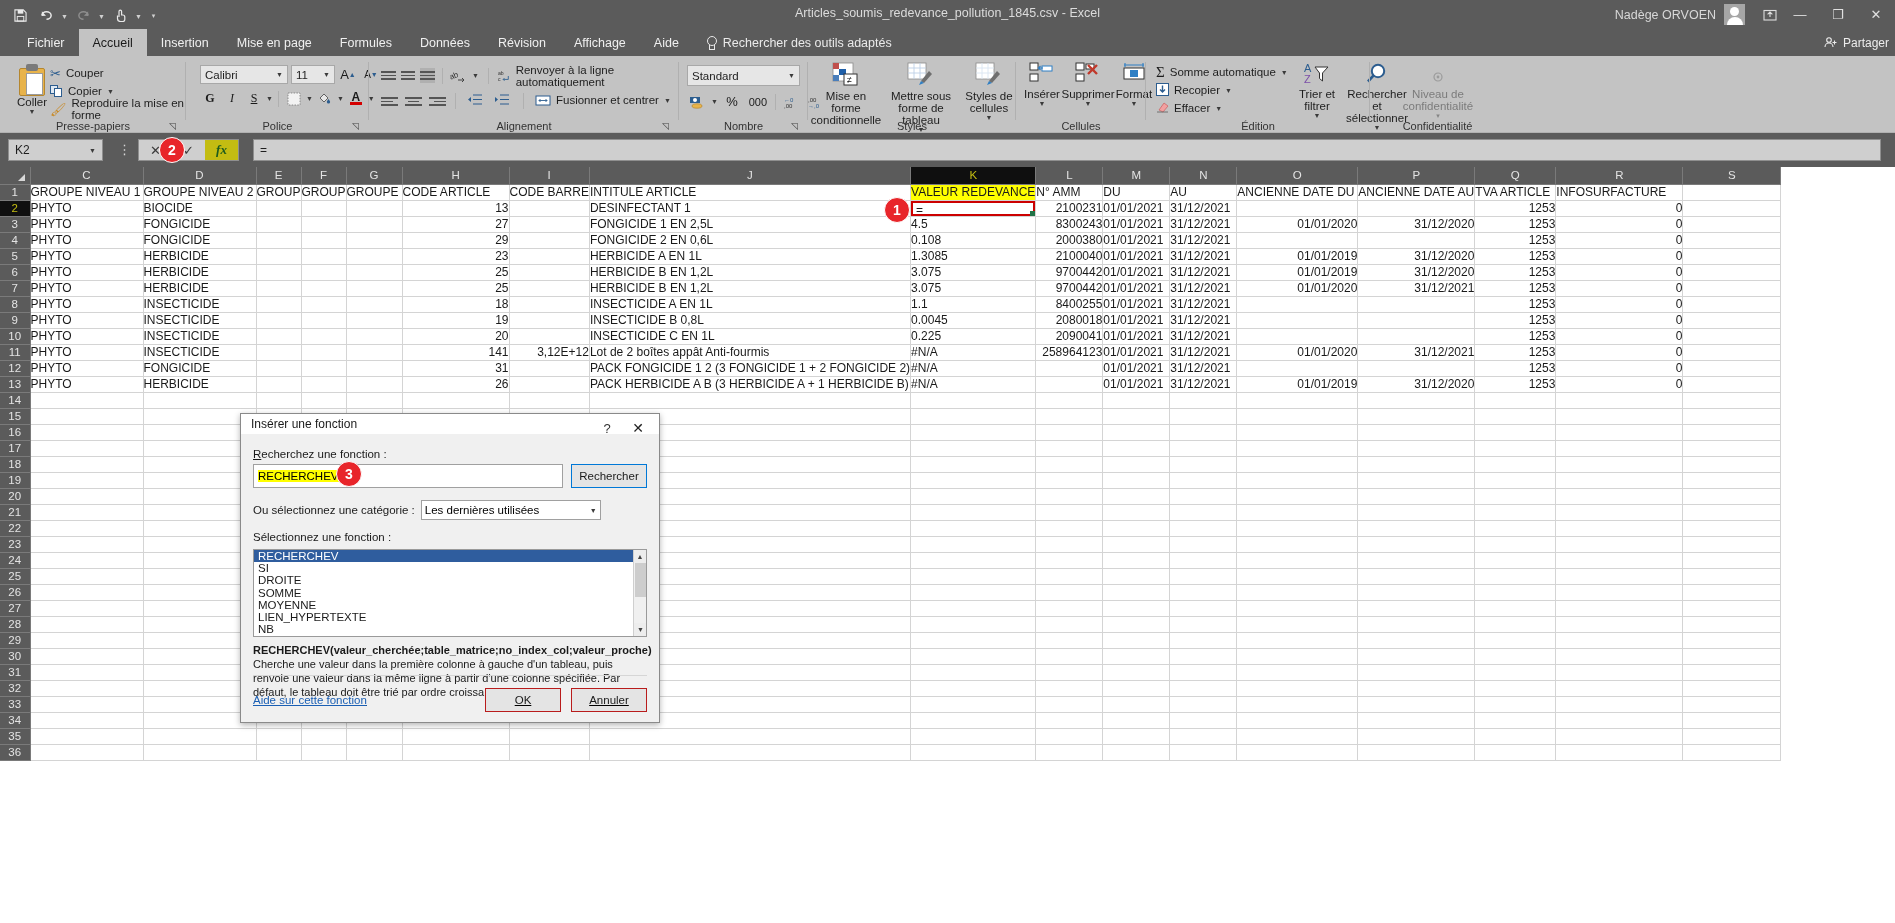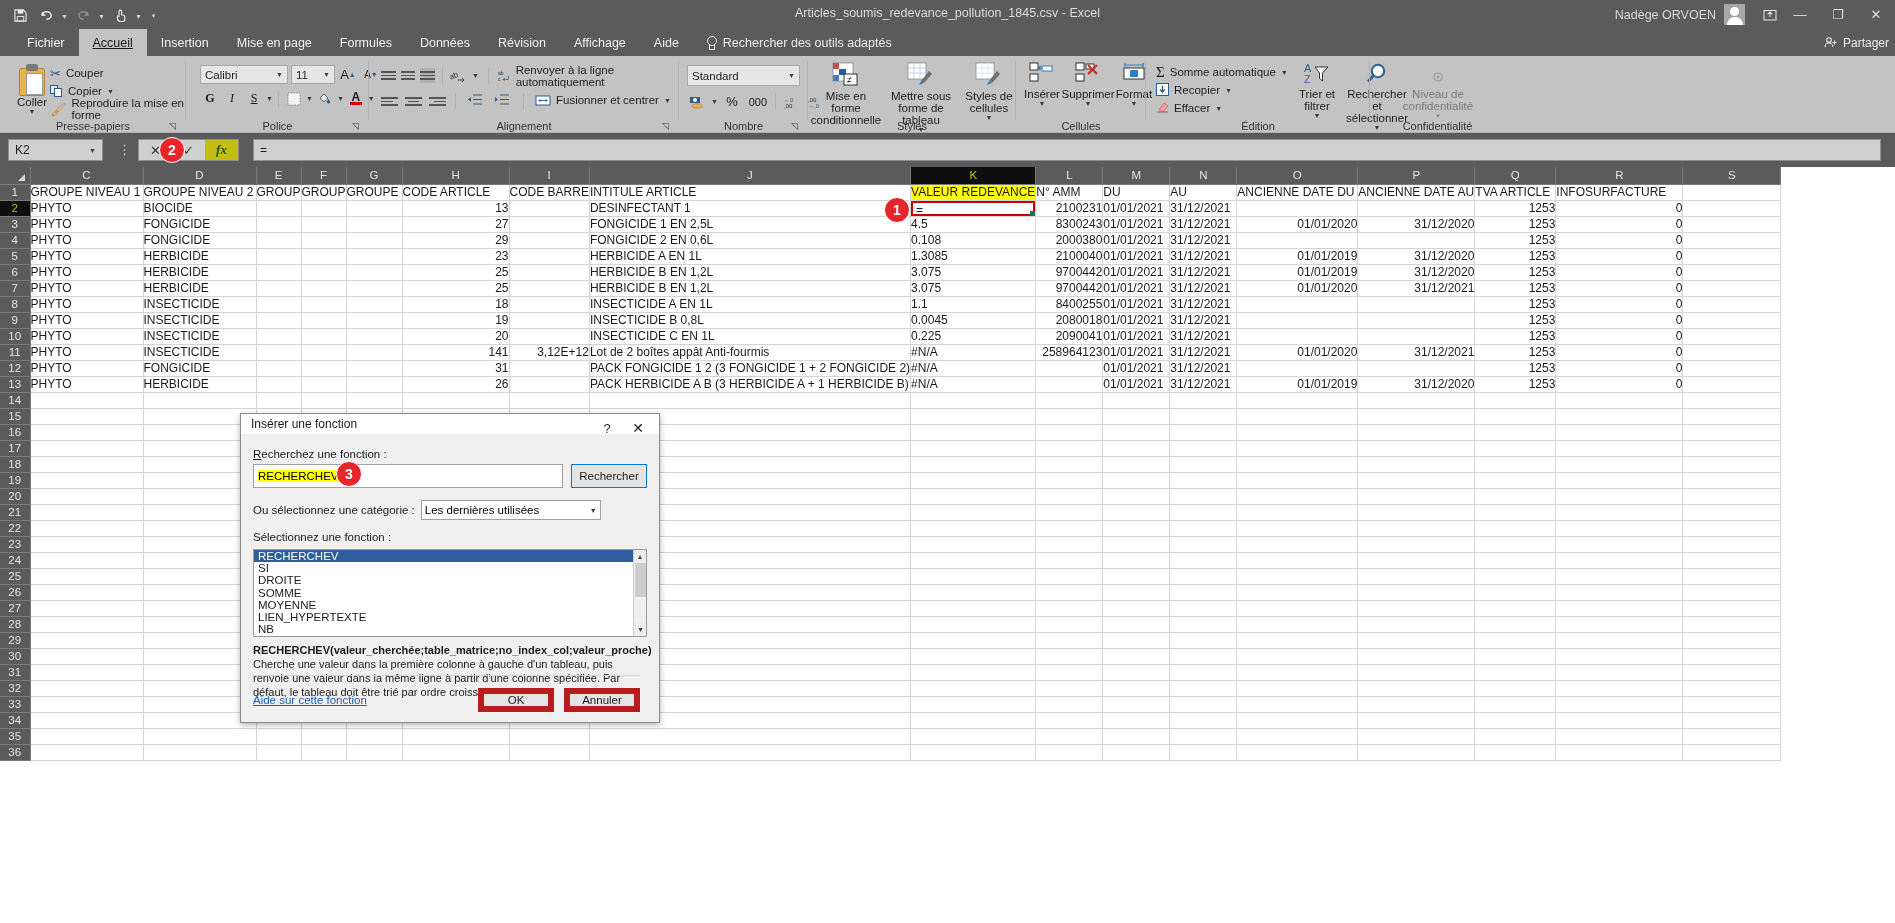--- a/index.html
+++ b/index.html
@@ -43,21 +43,21 @@
   .tabbar {
     position: absolute; left: 0; top: 29px; width: 1895px; height: 27px;
     background: #5b5b5b;
     padding-left: 13px;
   }
   .tabs { display: flex; height: 27px; align-items: stretch; }
   .tab {
     padding: 0 14px; display: flex; align-items: center; font-size: 12.5px; color: #f0f0f0;
     height: 27px;
   }
-  .tab.active { background: #c3c3c3; color: #1a1a1a; text-decoration: underline; }
+  .tab.active { background: #c3c3c3; color: #1a1a1a; }
   .tellme { display: flex; align-items: center; gap: 6px; padding: 0 12px; font-size: 12.5px; color: #eaeaea; }
   .bulb { width: 12px; height: 14px; position: relative; }
   .bulb::before { content:""; position:absolute; left:2px; top:0; width:8px; height:8px; border:1.3px solid #e8e8e8; border-radius:50%; }
   .bulb::after { content:""; position:absolute; left:4px; top:9px; width:4px; height:4px; border-bottom:1.3px solid #e8e8e8; border-left:1.3px solid #e8e8e8; border-right:1.3px solid #e8e8e8; }
   .share { position: absolute; right: 6px; top: 0; height: 27px; display: flex; align-items: center; gap: 5px; font-size: 12px; color: #ededed; }
 
   
   .ribbon {
     position: absolute; left: 0; top: 56px; width: 1895px; height: 77px;
     background: #c3c3c3; border-bottom: 1px solid #b1b1b1;
@@ -171,40 +171,40 @@
   .dlg-lbl { font-size:11.5px; color:#1a1a1a; margin-bottom:4px; }
   .dlg-lbl u { text-decoration: underline; }
   .dlg-row { display:flex; align-items:flex-start; gap:8px; }
   .srch-input {
     flex:1; height:24px; background:#fff; border:1px solid #a0a0a0; font-size:11.5px;
     display:flex; align-items:center; padding:2px 4px;
   }
   .srch-input .hl { background:#ffff00; padding:0 0px; }
   .caretbar { display:inline-block; width:1px; height:12px; background:#000; vertical-align:middle; margin-left:0px;}
   .btn {
-    height:24px; min-width:76px; background:#e4e4e4; border:6px solid #b91c1c;
+    height:24px; min-width:76px; background:#e4e4e4; border:1px solid #b91c1c;
     font-size:11.5px; display:flex; align-items:center; justify-content:center; color:#1a1a1a;
   }
   .btn.primary { border:1.5px solid #0078d7; }
   .cat-row { display:flex; align-items:center; gap:6px; margin-top:12px; }
   .cat-sel {
     width:180px; height:20px; background:#fff; border:1px solid #a0a0a0; font-size:11.5px;
     display:flex; align-items:center; justify-content:space-between; padding:4px 3px;
   }
   .listbox {
     margin-top:6px; height:88px; background:#fff; border:1px solid #9a9a9a; position:relative; overflow:hidden;
   }
   .listbox .li { font-size:11.5px; padding:0 4px; height:12.2px; line-height:12.2px; color:#1a1a1a; }
   .listbox .li.sel { background:#2f5d9e; color:#fff; }
   .sbar { position:absolute; right:0; top:0; width:13px; height:100%; background:#f0f0f0; border-left:1px solid #cfcfcf; }
   .sbar .up, .sbar .dn { height:13px; display:flex; align-items:center; justify-content:center; font-size:7px; color:#444; background:#ededed;}
   .sbar .thumb { position:absolute; top:13px; left:1px; width:11px; height:34px; background:#cdcdcd; }
   .desc { margin-top:6px; font-size:11px; color:#1a1a1a; line-height:14px; }
   .desc .sig { font-weight:bold; }
-  .dlg-foot { position:absolute; left:12px; right:19px; bottom:10px; }
+  .dlg-foot { position:absolute; left:12px; right:12px; bottom:10px;text-decoration:underline; }
   .hr { height:1px; background:#d6d6d6; margin-bottom:12px; }
   .foot-row { display:flex; align-items:center; justify-content:space-between; }
   .helplink { font-size:11.5px; color:#1a5fb4; text-decoration:underline; }
   .foot-btns { display:flex; gap:10px; }
 </style>
 </head>
 <body>
 
 <div id="app">
 

